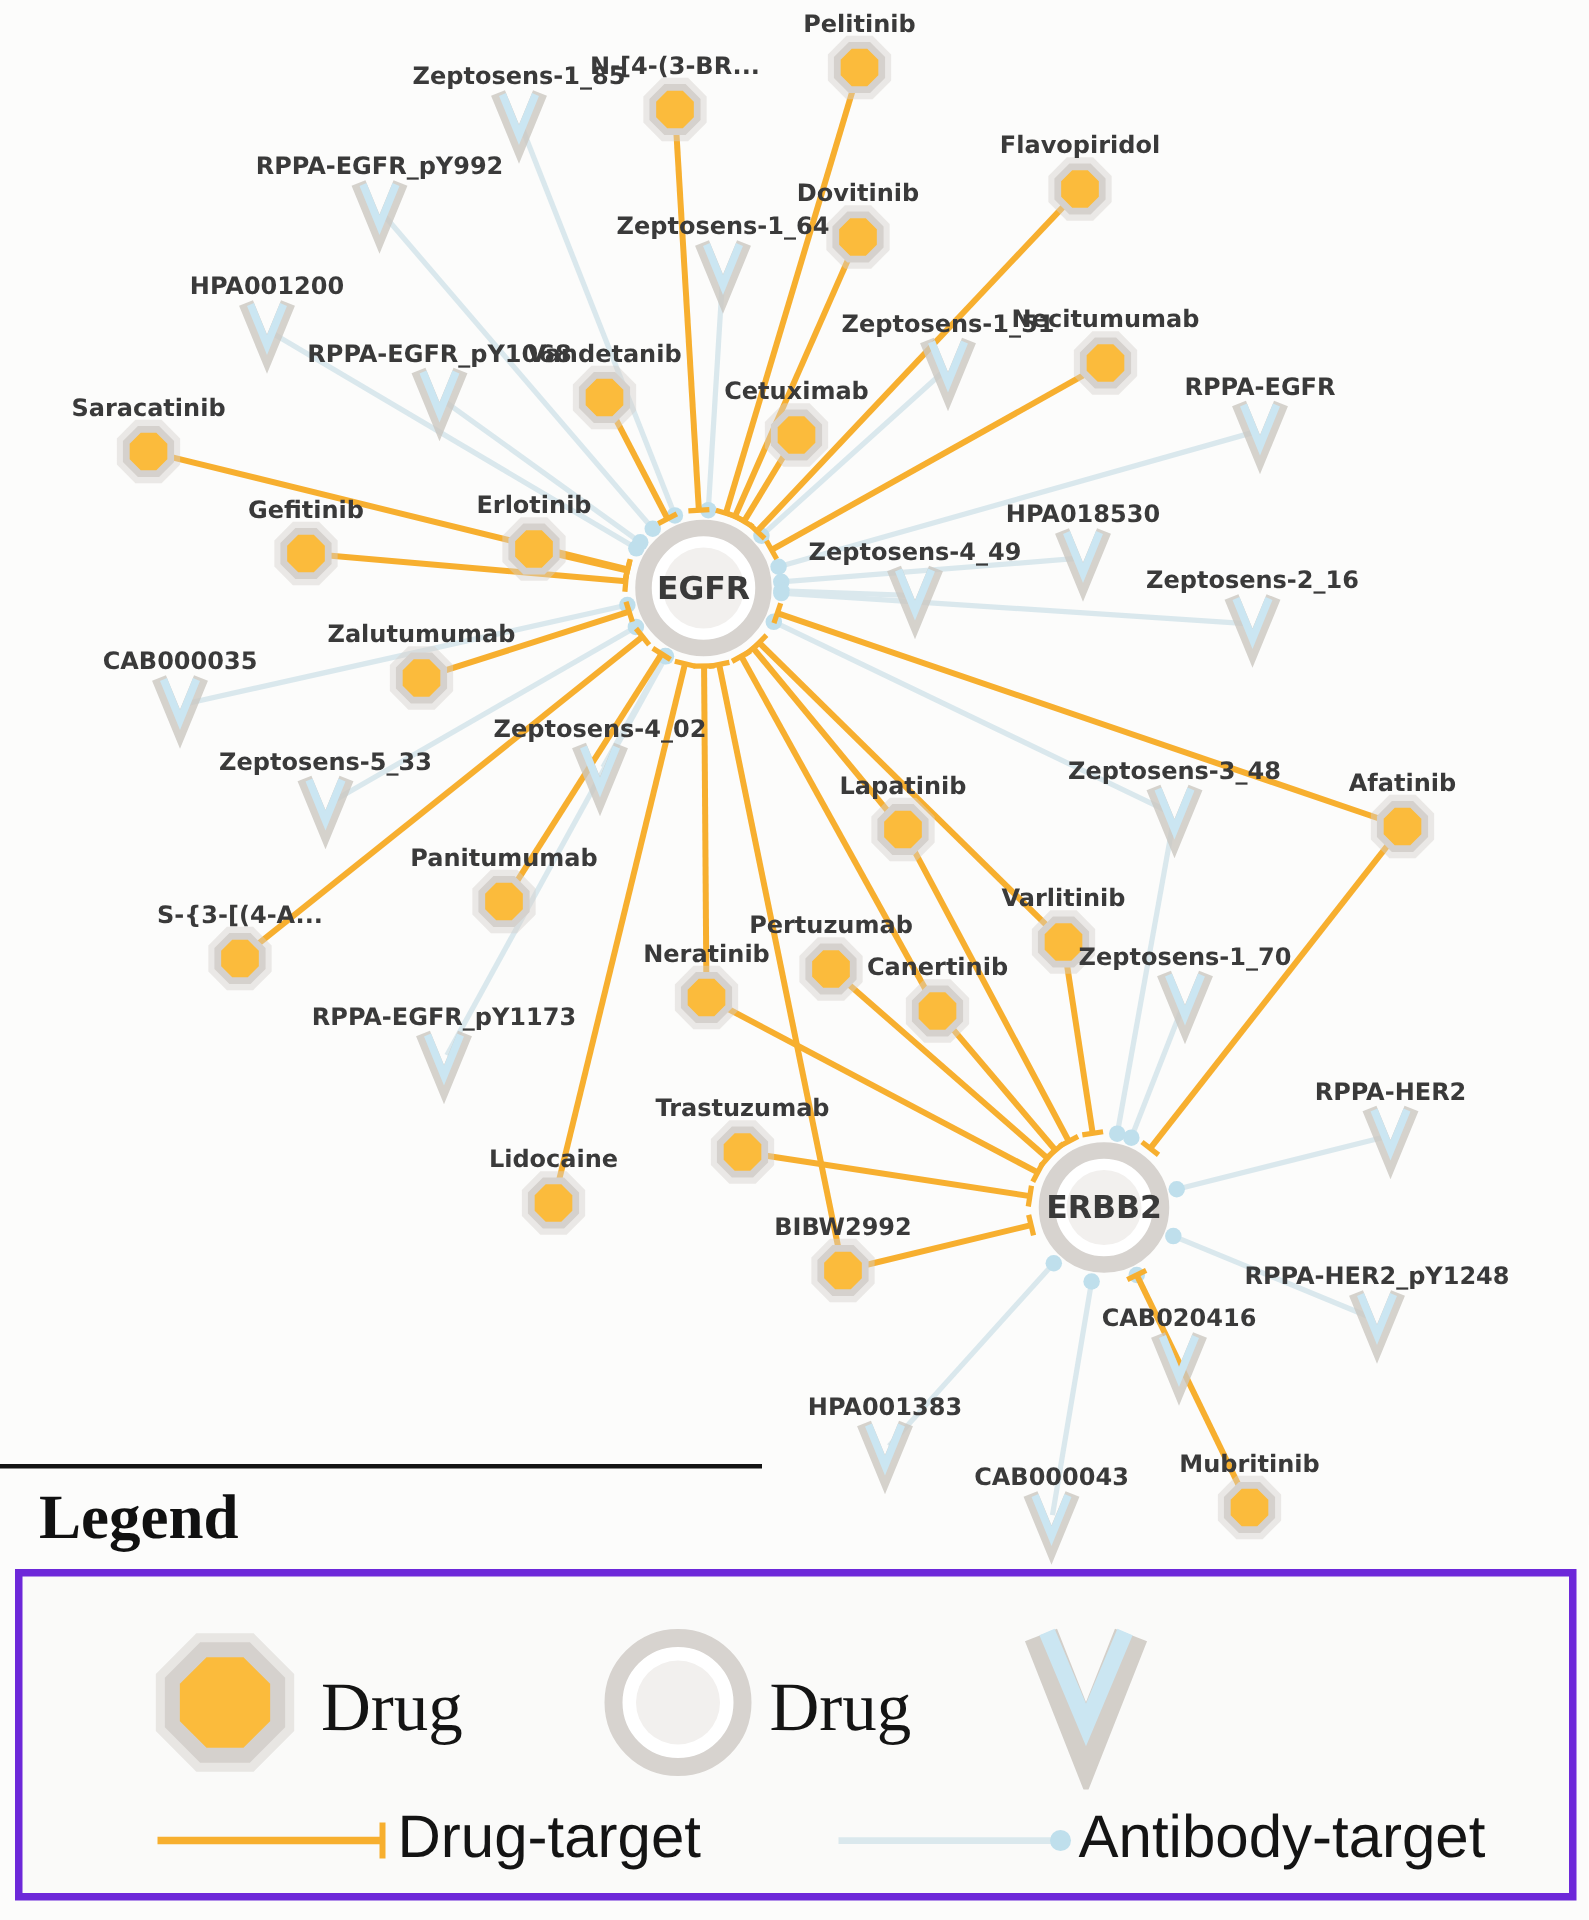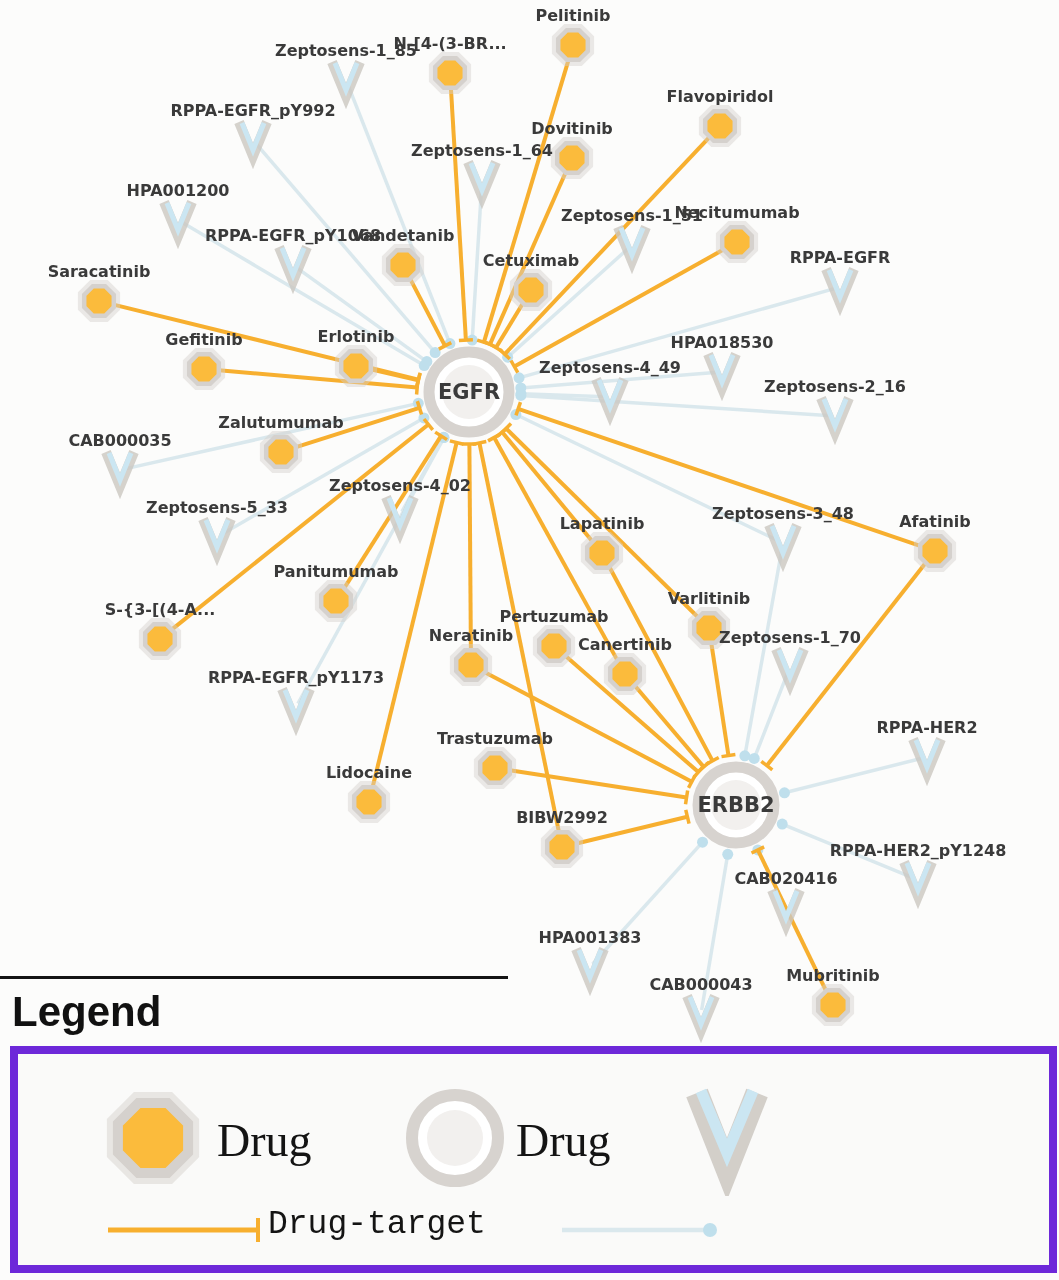--- a/index.html
+++ b/index.html
@@ -1,26 +1,26 @@
 <!DOCTYPE html>
 <html><head>
 <meta charset="utf-8">
 <style>
   html,body{margin:0;padding:0;background:#fff;}
   .stage{position:relative;width:1059px;height:1280px;background:#FCFCFB;overflow:hidden;
          font-family:"Liberation Sans",sans-serif;}
   #net{position:absolute;left:0;top:0;}
   .divider{position:absolute;left:0;top:976px;width:508px;height:3px;background:#141414;}
-  .legend-title{position:absolute;left:12px;top:988px;font-family:Liberation Sans, sans-serif;
+  .legend-title{position:absolute;left:26px;top:988px;font-family:Liberation Serif, serif;
                 font-weight:bold;font-size:42px;color:#111;}
   .legend-box{position:absolute;left:10px;top:1046px;width:1031px;height:211px;
-              border:8px solid #6d28d9;background:#FAFAF9;}
+              border:5px solid #6d28d9;background:#FAFAF9;}
   .legend-box .abs{position:absolute;}
   .lg-label{font-family:"Liberation Serif",serif;font-size:46px;color:#141414;white-space:nowrap;}
-  .lg-edge-label{font-family:Liberation Mono, monospace;font-size:33px;color:#141414;white-space:nowrap;}
+  .lg-edge-label{font-family:Liberation Sans, sans-serif;font-size:40px;color:#141414;white-space:nowrap;}
 </style>
 </head>
 <body>
 
 <div class="stage">
 
   <svg id="net" width="1059" height="1045" style="background: rgb(252, 252, 251);">
       <g>
         <line x1="347.4670366482016" y1="83.72126369299913" x2="449.9285235733795" y2="343.6235719910114" stroke="#DAE8ED" stroke-width="3.5"></line>
         <circle cx="449.9285235733795" cy="343.6235719910114" r="5.5" fill="#BFDFEC"></circle>
@@ -387,15 +387,16 @@
     <svg class="abs" style="left:86px;top:160px" width="165" height="32">
       <line id="lg-dline" x1="4" y1="16" x2="154" y2="16" stroke-width="5" stroke="#F7AF2F"></line>
       <line id="lg-dbar" x1="154" y1="4" x2="154" y2="28" stroke-width="4" stroke="#F7AF2F"></line>
     </svg>
     <div class="abs lg-edge-label" style="left:250px;top:152px">Drug-target</div>
 
     <svg class="abs" style="left:540px;top:160px" width="170" height="32">
       <line id="lg-aline" x1="4" y1="16" x2="150" y2="16" stroke-width="4.5" stroke="#DAE8ED"></line>
       <circle id="lg-adot" cx="152" cy="16" r="7" fill="#BFDFEC"></circle>
     </svg>
+    <div class="abs lg-edge-label" style="left:704px;top:152px">Antibody-target</div>
 
   </div>
 </div>
 
 </body></html>

